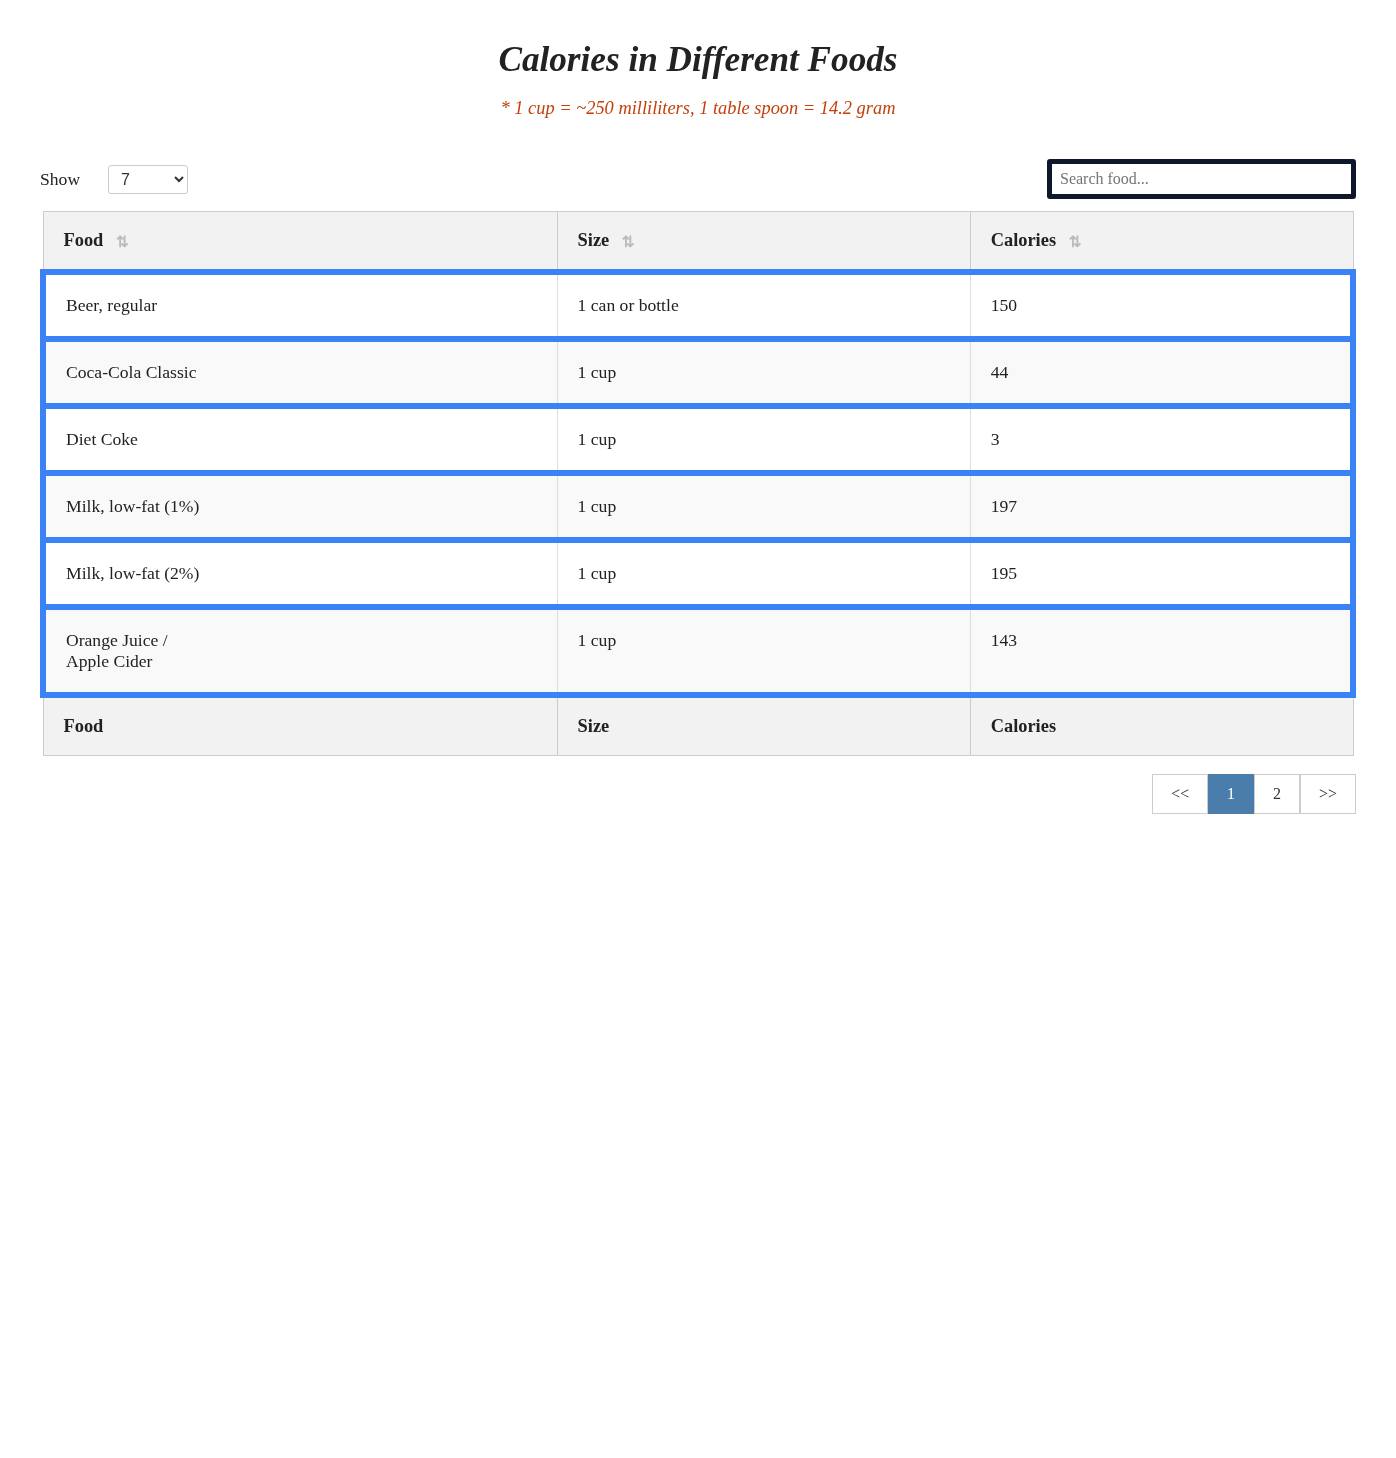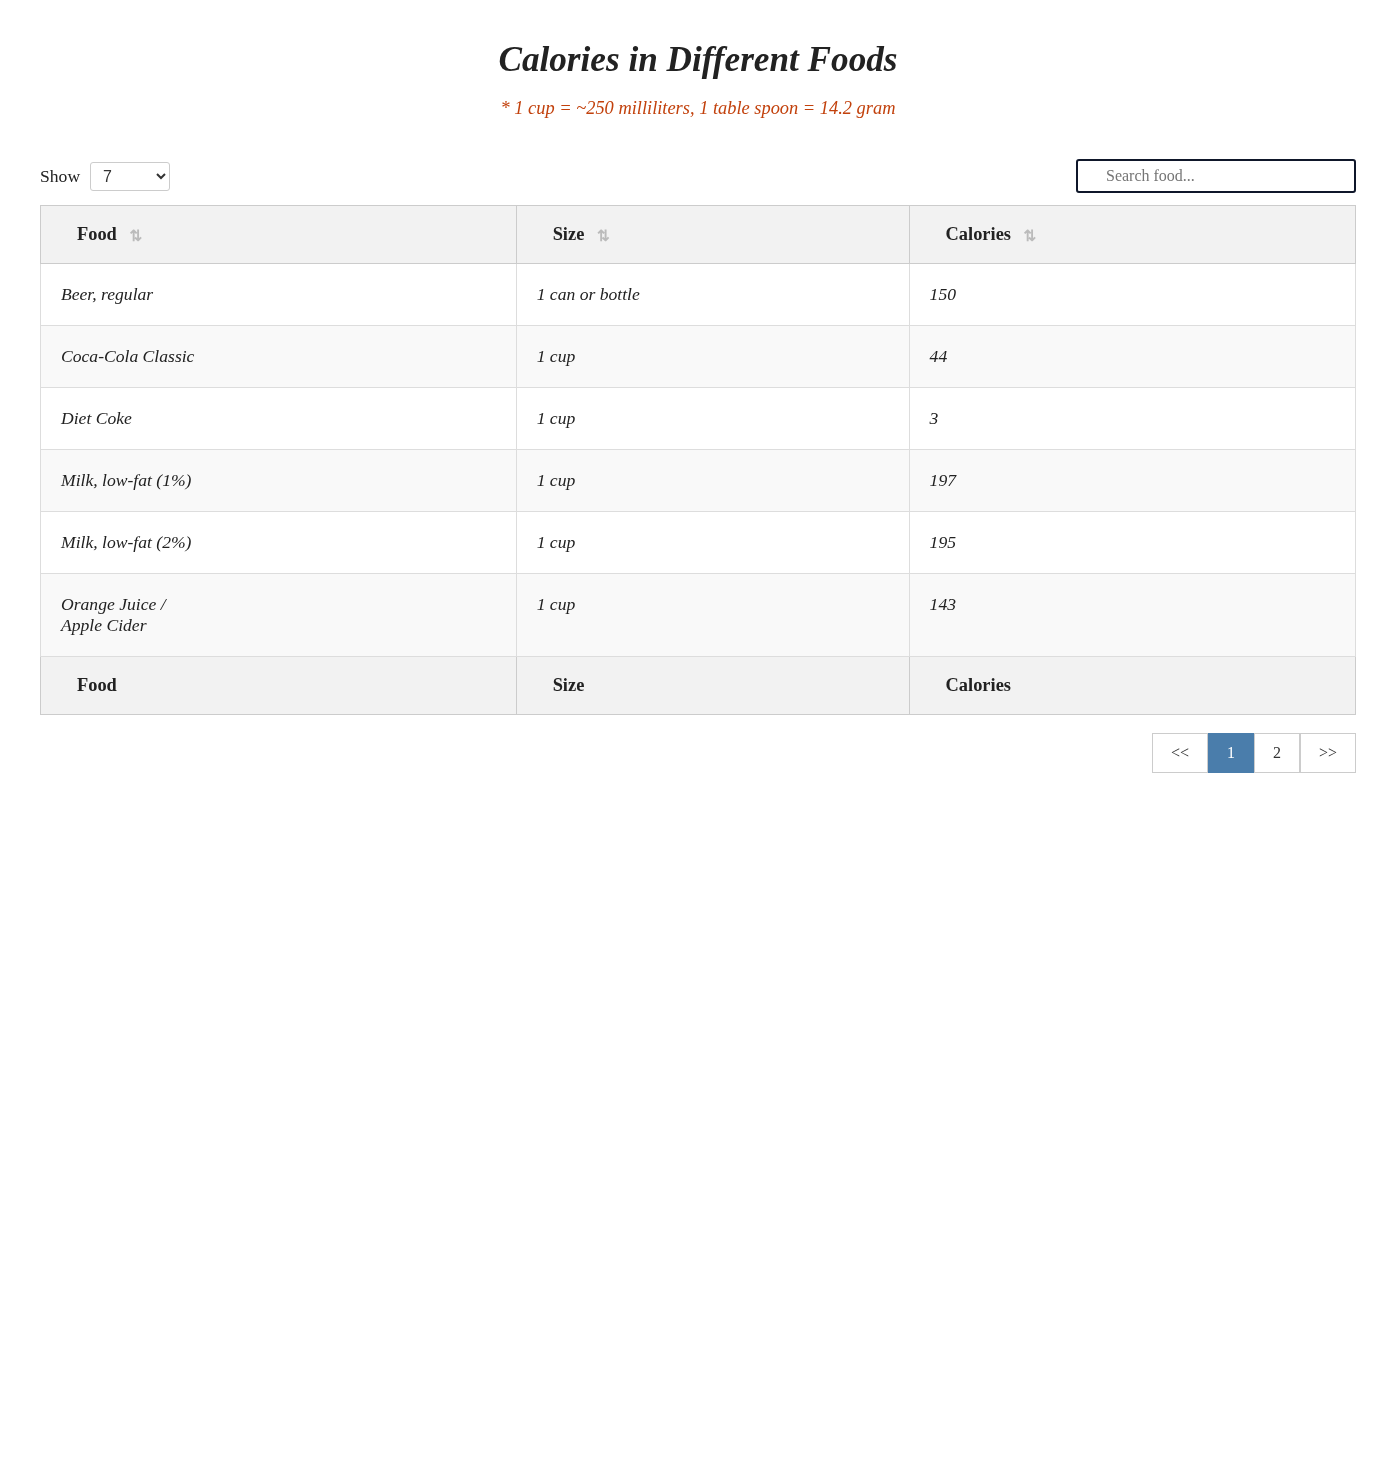--- a/index.html
+++ b/index.html
@@ -36,73 +36,72 @@
     .controls {
       display: flex;
       justify-content: space-between;
       align-items: center;
       margin-bottom: 12px;
     }
 
     .show-control {
       display: flex;
       align-items: center;
-      gap: 10px;
+      gap: 28px;
       font-size: 1.1rem;
     }
 
     .show-control select {
       font-size: 1rem;
       padding: 4px 8px;
       border: 1px solid #ccc;
       border-radius: 3px;
       background: #fff;
       color: #333;
       width: 80px;
     }
 
     .search-input {
-      border: 2px solid #0f172a;
+      border: 5px solid #0f172a;
       border-radius: 3px;
-      padding: 6px 28px;
+      padding: 6px 8px;
       font-size: 1rem;
-      width: 280px;
+      width: 309px;
       color: #999;
       font-family: Georgia, serif;
     }
 
     table {
       width: 100%;
       border-collapse: collapse;
       border: 1px solid #ccc;
     }
 
     thead tr th, tfoot tr th {
       background: #f2f2f2;
-      padding: 18px 36px;
+      padding: 18px 20px;
       text-align: left;
       font-size: 1.15rem;
       font-weight: bold;
       border: 1px solid #ccc;
     }
 
     tfoot tr th {
       font-weight: bold;
     }
 
     .sort-icon {
       color: #bbb;
       margin-left: 8px;
       font-size: 0.95rem;
       vertical-align: middle;
     }
 
     tbody tr {
-      border: 1px solid #3b82f6;
-      font-style: italic;
+      border: 6px solid #3b82f6;
     }
 
     tbody tr:nth-child(even) {
       background: #f9f9f9;
     }
 
     tbody tr:nth-child(odd) {
       background: #fff;
     }
 

